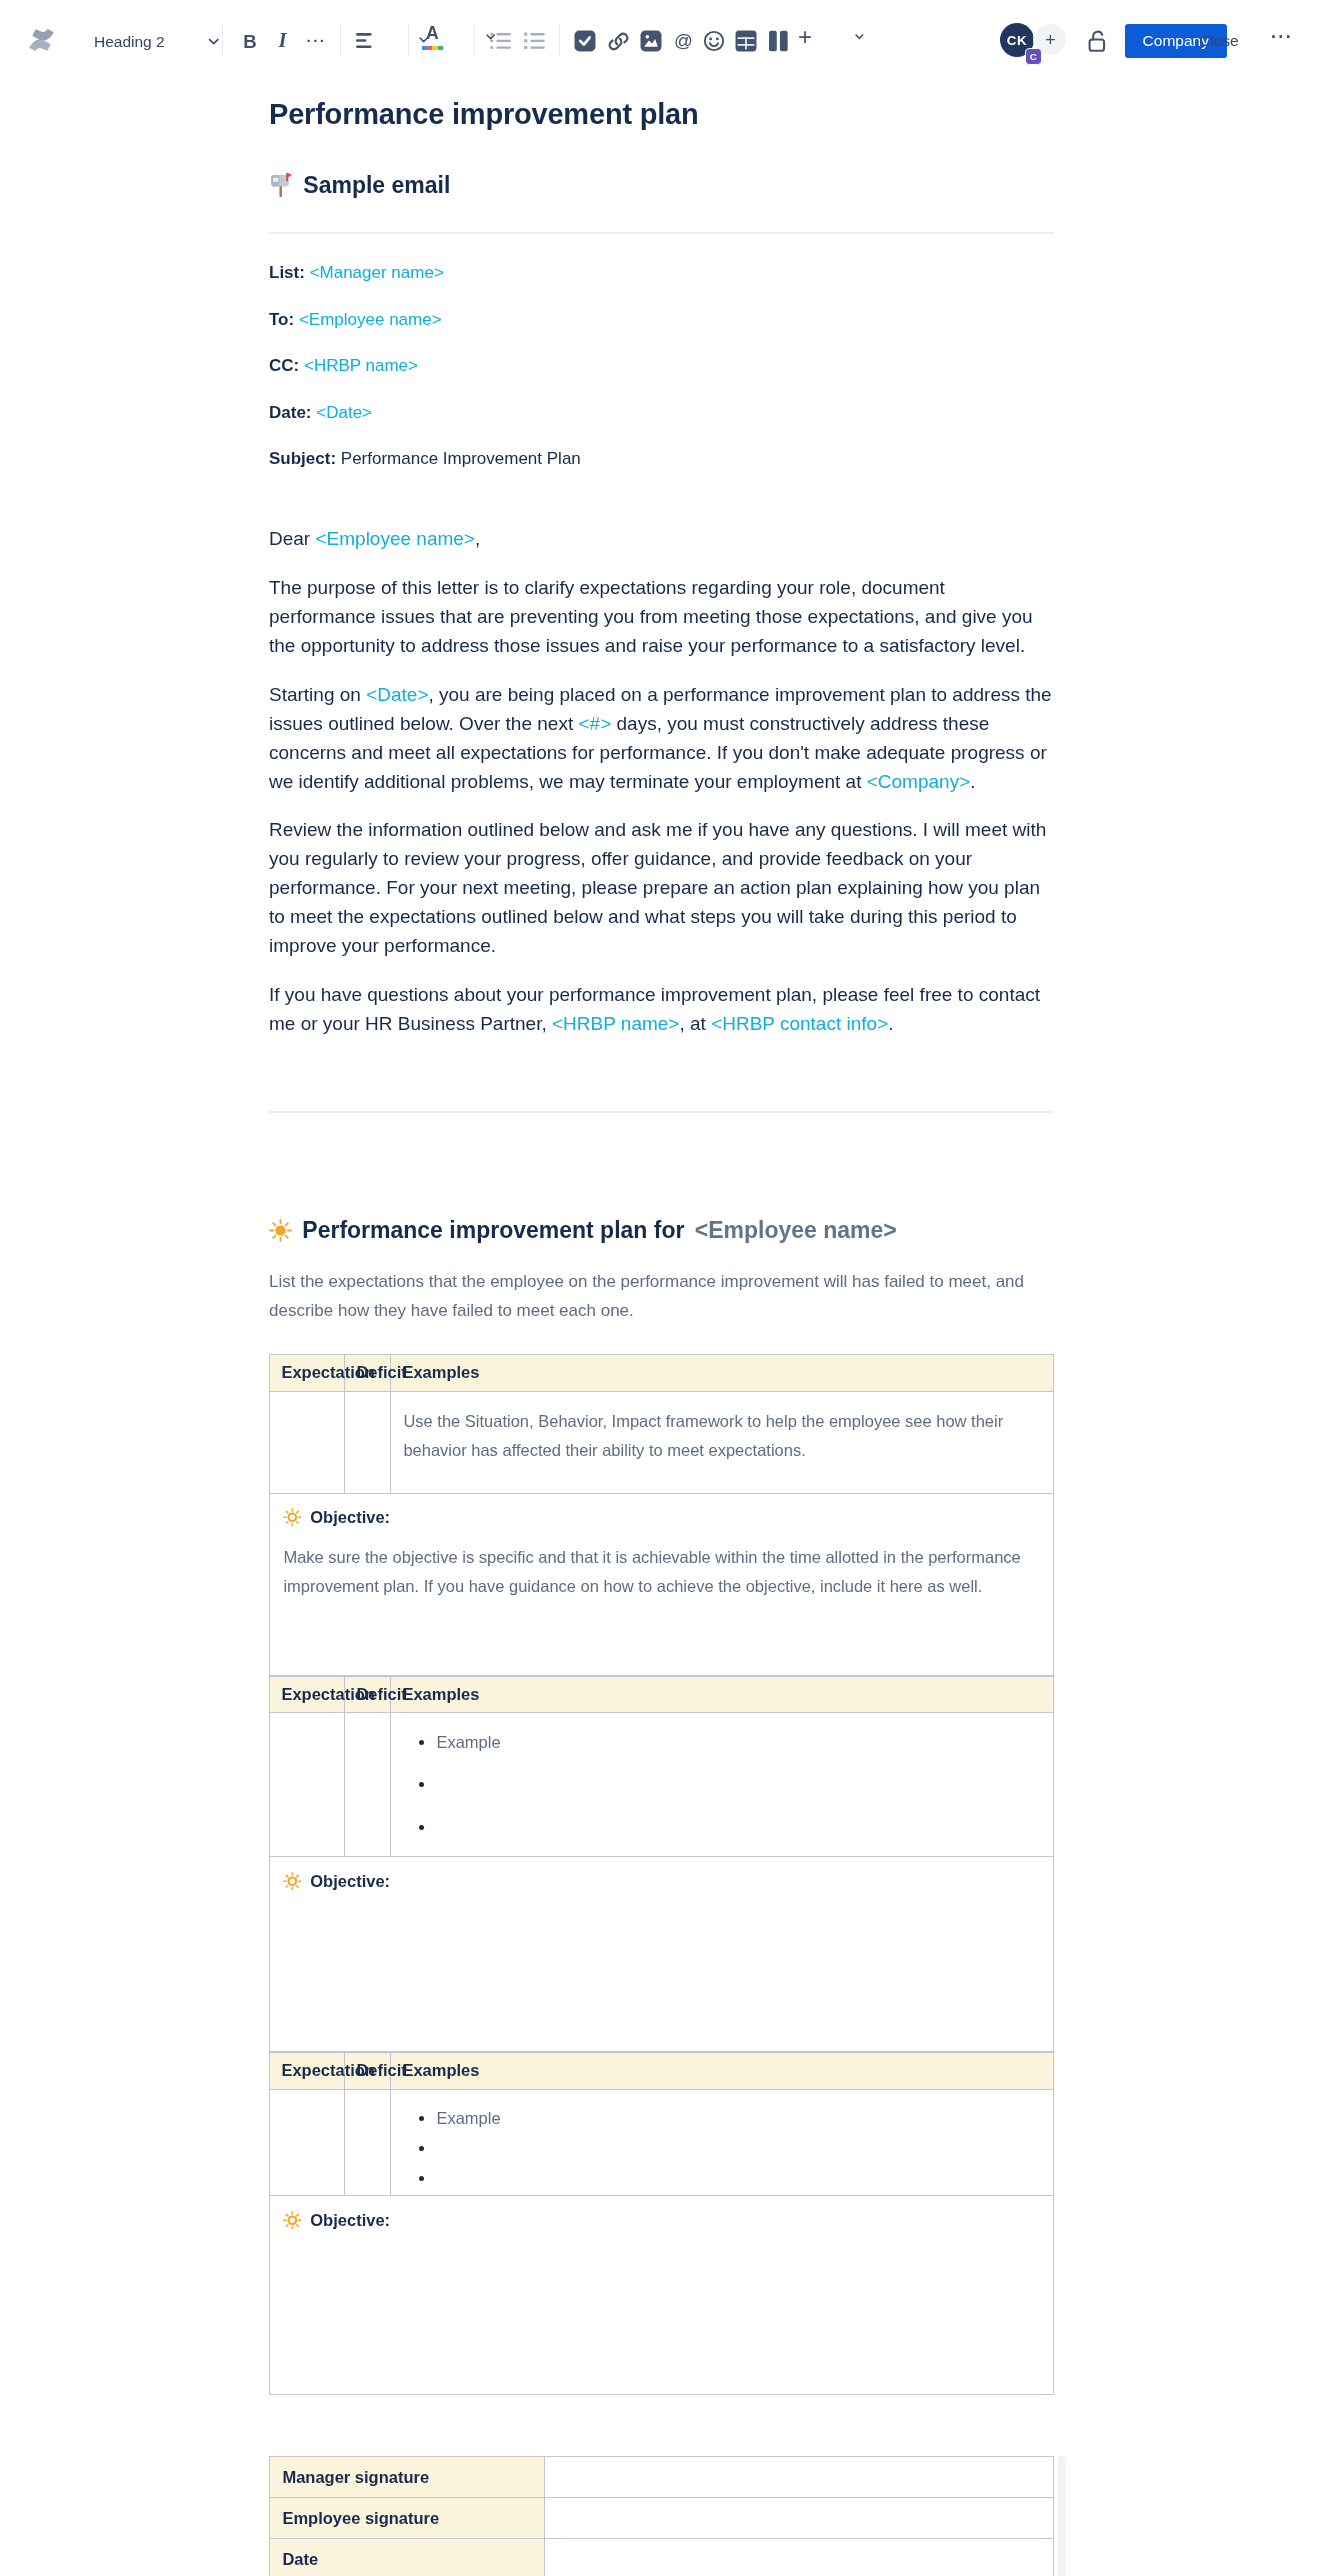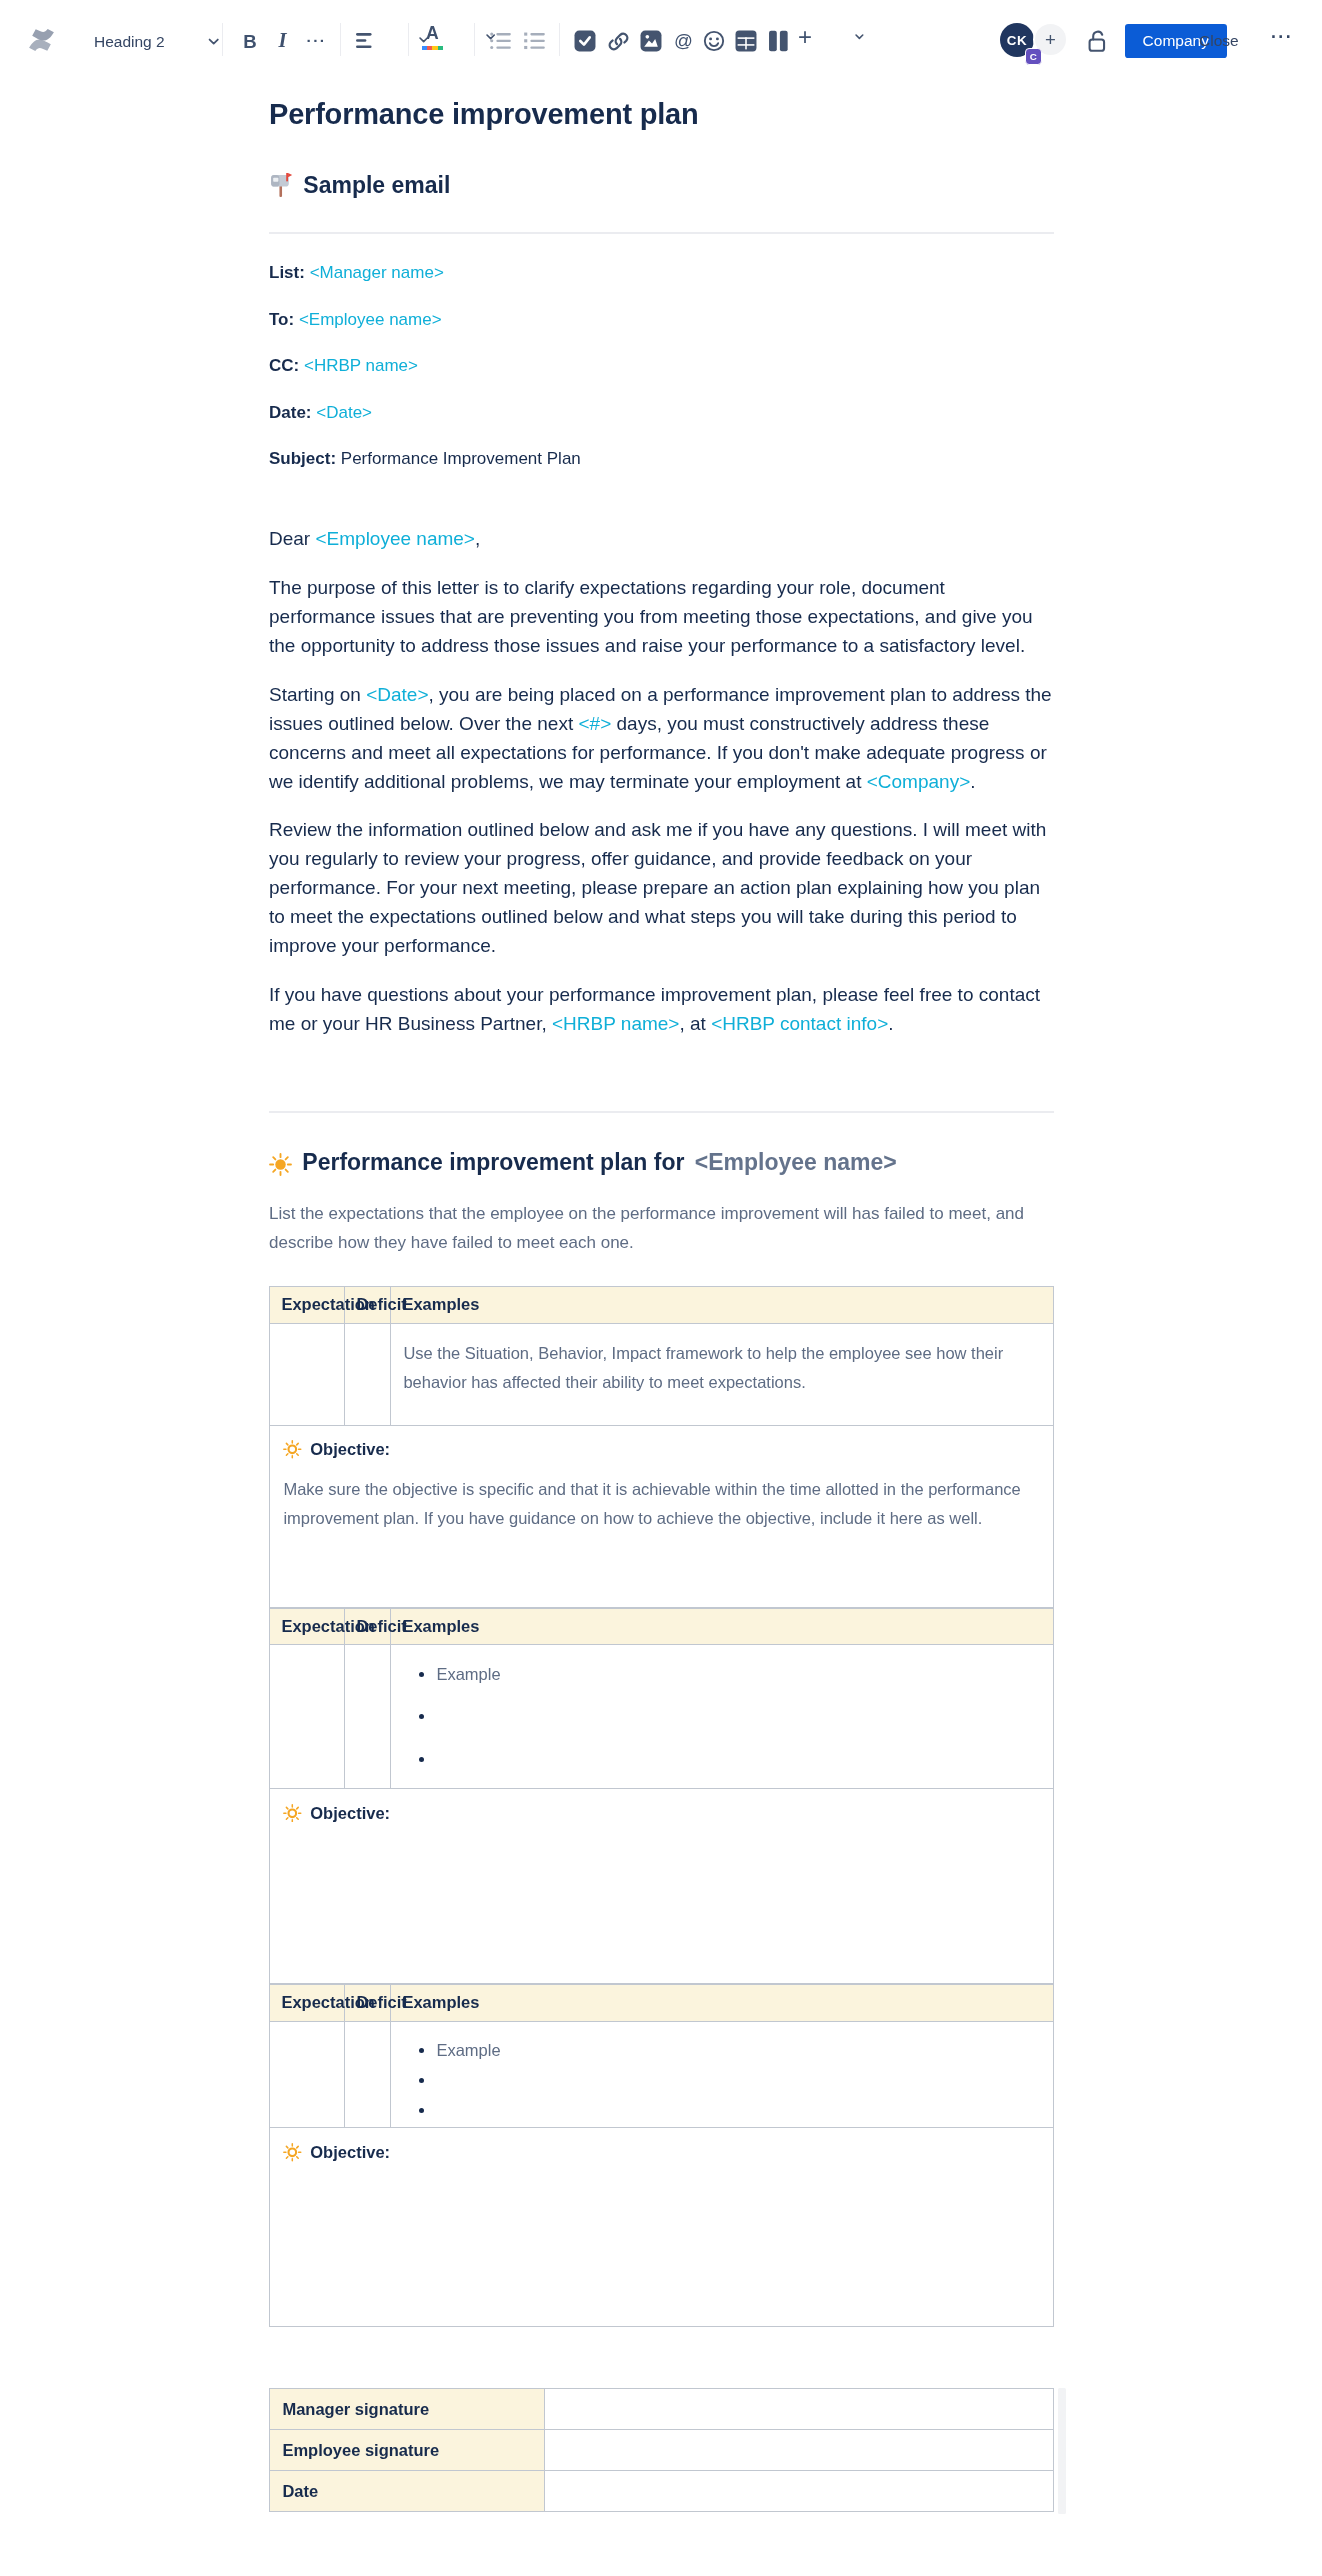--- a/index.html
+++ b/index.html
@@ -46,21 +46,21 @@
   .divider { border:none; height:2.1px; background:#EBECF0; margin:33px 0 0; }
 
   .meta { font-size:17px; line-height:29px; margin:17.6px 0 0; }
   .meta:first-of-type { margin-top:24px; }
   .meta b { font-weight:700; }
   a.ph-link { color:#0FAFD8; text-decoration:none; cursor:pointer; }
 
   .para { font-size:19px; line-height:29px; margin:19.6px 0 0; }
   .para.greeting { margin-top:51px; }
 
-  .section-h2 { margin-top:36px;align-items:flex-end; }
+  .section-h2 { margin-top:104px; }
   .section-h2 .placeholder { color:#64738C; font-weight:600; }
   .section-desc { font-size:17px; line-height:29px; margin:23px 0 0; color:#5E6C84; }
 
   
   table.exp { width:785px; border-collapse:collapse; table-layout:fixed; margin-top:29px; }
   table.exp th, table.exp td { border:1px solid #C1C7D0; vertical-align:top; }
   table.exp th { background:#FBF4DD; text-align:left; font-size:16.5px; font-weight:700; color:#172B4D;
                  padding:8.3px 11.4px; height:35px; }
   col.c-exp { width:75px; } col.c-def { width:46px; }
   td.cell { padding:15.5px 12.4px 0; font-size:16.5px; line-height:29px; }

